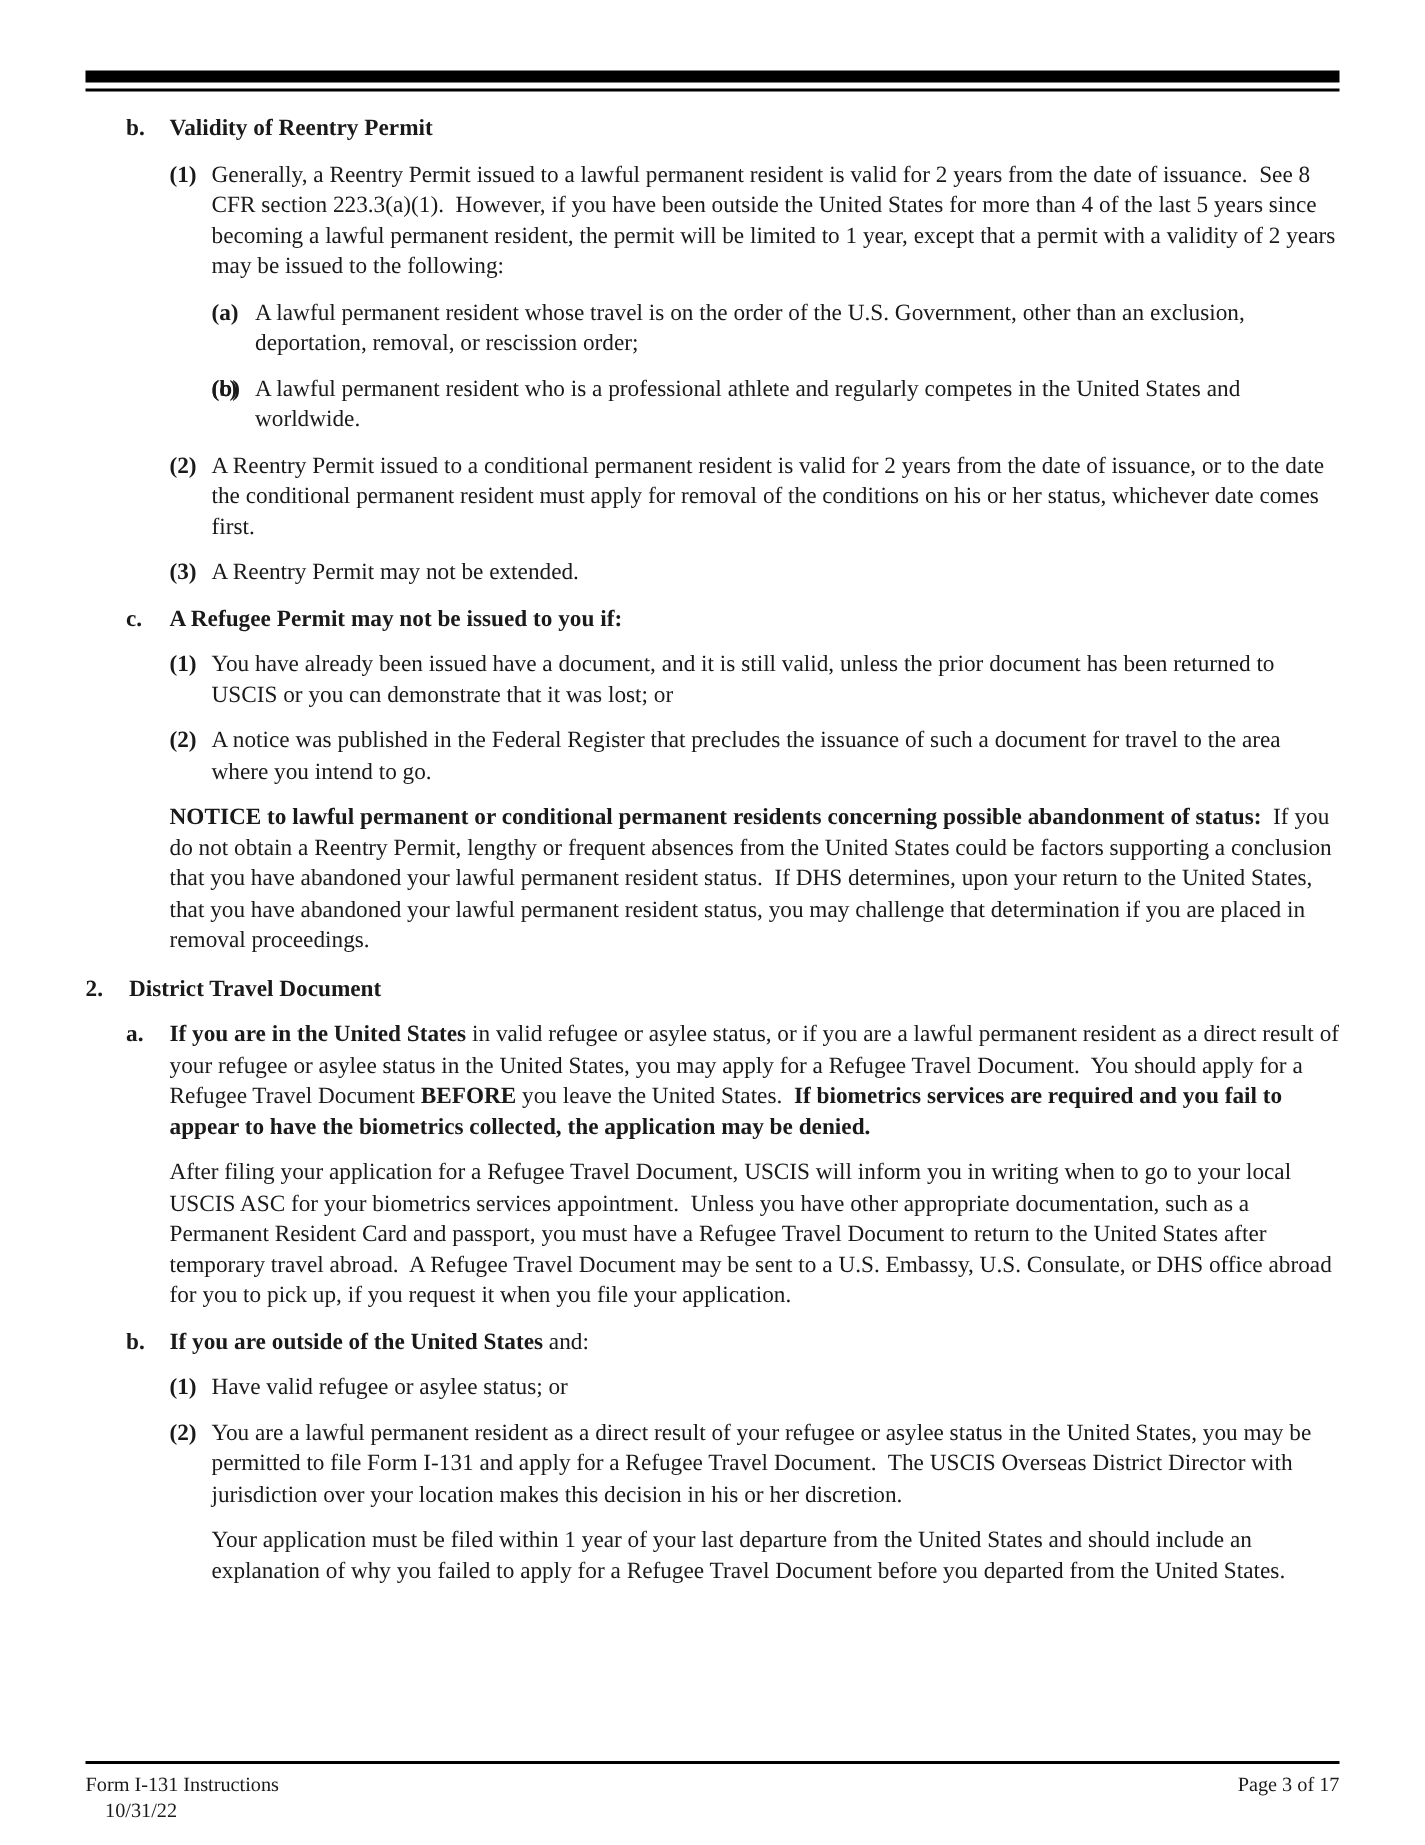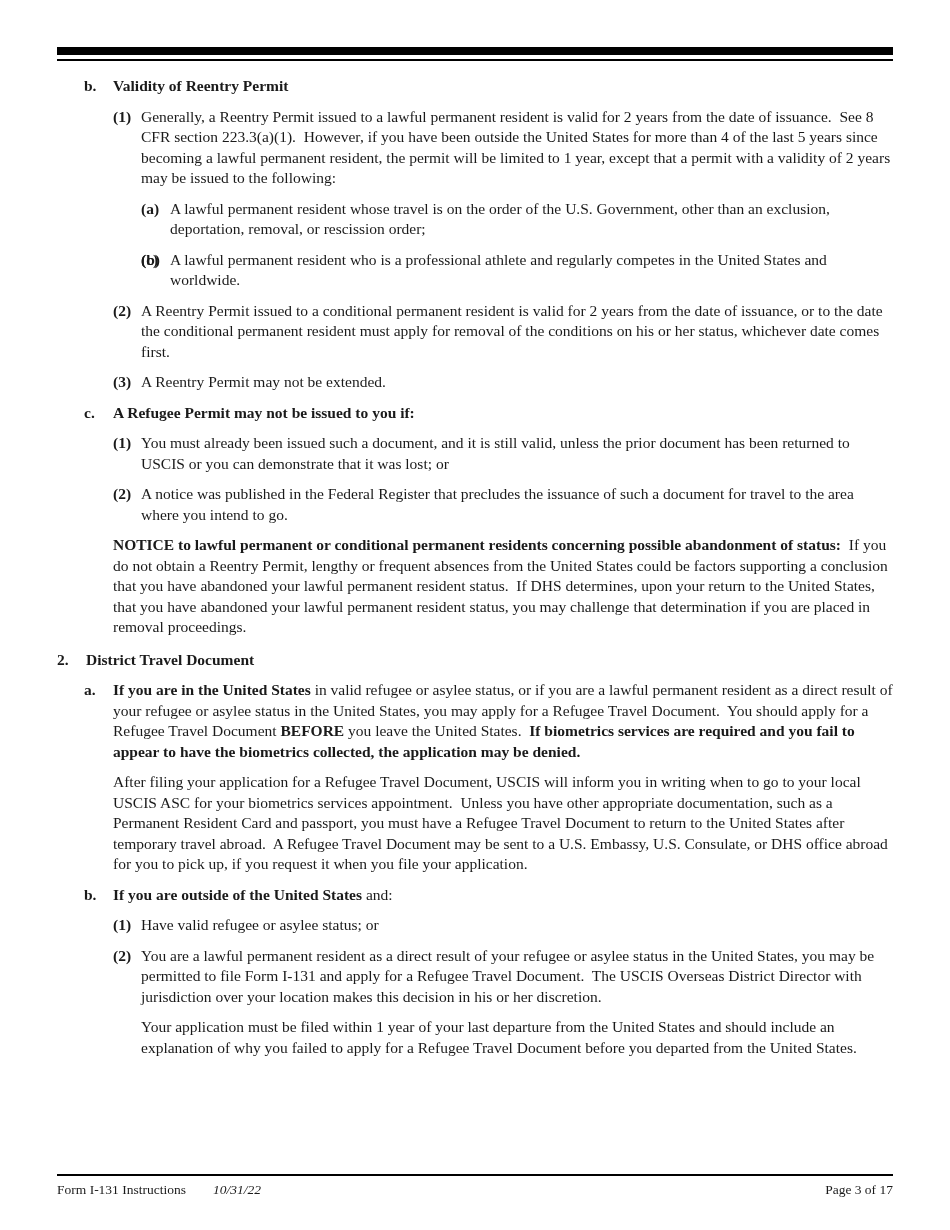--- a/index.html
+++ b/index.html
@@ -40,39 +40,39 @@
   .bold { font-weight: bold; }
   .footer-rule {
     position: absolute; top: 1174px; left: 57px; width: 836px; height: 2px;
     background: #000000;
   }
   .footer {
     position: absolute; top: 1181px; left: 57px; width: 836px;
     display: flex; justify-content: space-between; align-items: baseline;
     font-size: 13.5px; line-height: 17px;
   }
-  .footer .footer-left { display: flex; }
-  .footer .edition-date { margin-left: 27px; font-style: italic; }
+  .footer .footer-left { display: flex; flex-direction: column; }
+  .footer .edition-date { margin-left: 13px; }
 </style>
 </head>
 <body>
 
 <div class="rule-thick"></div>
 <div class="rule-thin"></div>
 
 <div class="content">
   <div class="item lv2"><span class="label">b.</span><span class="runs"><span class="bold">Validity of Reentry Permit</span></span></div>
   <div class="item lv3"><span class="label">(1)</span><span class="runs"><span>Generally, a Reentry Permit issued to a lawful permanent resident is valid for 2 years from the date of issuance.  See 8 CFR section 223.3(a)(1).  However, if you have been outside the United States for more than 4 of the last 5 years since becoming a lawful permanent resident, the permit will be limited to 1 year, except that a permit with a validity of 2 years may be issued to the following:</span></span></div>
   <div class="item lv4"><span class="label">(a)</span><span class="runs"><span>A lawful permanent resident whose travel is on the order of the U.S. Government, other than an exclusion, deportation, removal, or rescission order;</span></span></div>
   <div class="item lv4"><span class="label">(b)</span></div>
   <div class="item lv4"><span class="label">(c)</span><span class="runs"><span>A lawful permanent resident who is a professional athlete and regularly competes in the United States and worldwide.</span></span></div>
   <div class="item lv3"><span class="label">(2)</span><span class="runs"><span>A Reentry Permit issued to a conditional permanent resident is valid for 2 years from the date of issuance, or to the date the conditional permanent resident must apply for removal of the conditions on his or her status, whichever date comes first.</span></span></div>
   <div class="item lv3"><span class="label">(3)</span><span class="runs"><span>A Reentry Permit may not be extended.</span></span></div>
   <div class="item lv2"><span class="label">c.</span><span class="runs"><span class="bold">A Refugee Permit may not be issued to you if:</span></span></div>
-  <div class="item lv3"><span class="label">(1)</span><span class="runs"><span>You must already been issued such a document, and it is still valid, unless the prior document has been returned to USCIS or you can demonstrate that it was lost; or</span></span></div>
+  <div class="item lv3"><span class="label">(1)</span><span class="runs"><span>You have already been issued have a document, and it is still valid, unless the prior document has been returned to USCIS or you can demonstrate that it was lost; or</span></span></div>
   <div class="item lv3"><span class="label">(2)</span><span class="runs"><span>A notice was published in the Federal Register that precludes the issuance of such a document for travel to the area where you intend to go.</span></span></div>
   <div class="item lv2"><span class="label"></span><span class="runs"><span class="bold">NOTICE to lawful permanent or conditional permanent residents concerning possible abandonment of status:</span><span>  If you do not obtain a Reentry Permit, lengthy or frequent absences from the United States could be factors supporting a conclusion that you have abandoned your lawful permanent resident status.  If DHS determines, upon your return to the United States, that you have abandoned your lawful permanent resident status, you may challenge that determination if you are placed in removal proceedings.</span></span></div>
   <div class="item lv1 section-start"><span class="label">2.</span><span class="runs"><span class="bold">District Travel Document</span></span></div>
   <div class="item lv2"><span class="label">a.</span><span class="runs"><span class="bold">If you are in the United States</span><span> in valid refugee or asylee status, or if you are a lawful permanent resident as a direct result of your refugee or asylee status in the United States, you may apply for a Refugee Travel Document.  You should apply for a Refugee Travel Document </span><span class="bold">BEFORE</span><span> you leave the United States.  </span><span class="bold">If biometrics services are required and you fail to appear to have the biometrics collected, the application may be denied.</span></span></div>
   <div class="item lv2"><span class="label"></span><span class="runs"><span>After filing your application for a Refugee Travel Document, USCIS will inform you in writing when to go to your local USCIS ASC for your biometrics services appointment.  Unless you have other appropriate documentation, such as a Permanent Resident Card and passport, you must have a Refugee Travel Document to return to the United States after temporary travel abroad.  A Refugee Travel Document may be sent to a U.S. Embassy, U.S. Consulate, or DHS office abroad for you to pick up, if you request it when you file your application.</span></span></div>
   <div class="item lv2"><span class="label">b.</span><span class="runs"><span class="bold">If you are outside of the United States</span><span> and:</span></span></div>
   <div class="item lv3"><span class="label">(1)</span><span class="runs"><span>Have valid refugee or asylee status; or</span></span></div>
   <div class="item lv3"><span class="label">(2)</span><span class="runs"><span>You are a lawful permanent resident as a direct result of your refugee or asylee status in the United States, you may be permitted to file Form I-131 and apply for a Refugee Travel Document.  The USCIS Overseas District Director with jurisdiction over your location makes this decision in his or her discretion.</span></span></div>
   <div class="item lv3"><span class="label"></span><span class="runs"><span>Your application must be filed within 1 year of your last departure from the United States and should include an explanation of why you failed to apply for a Refugee Travel Document before you departed from the United States.</span></span></div>
 </div>

